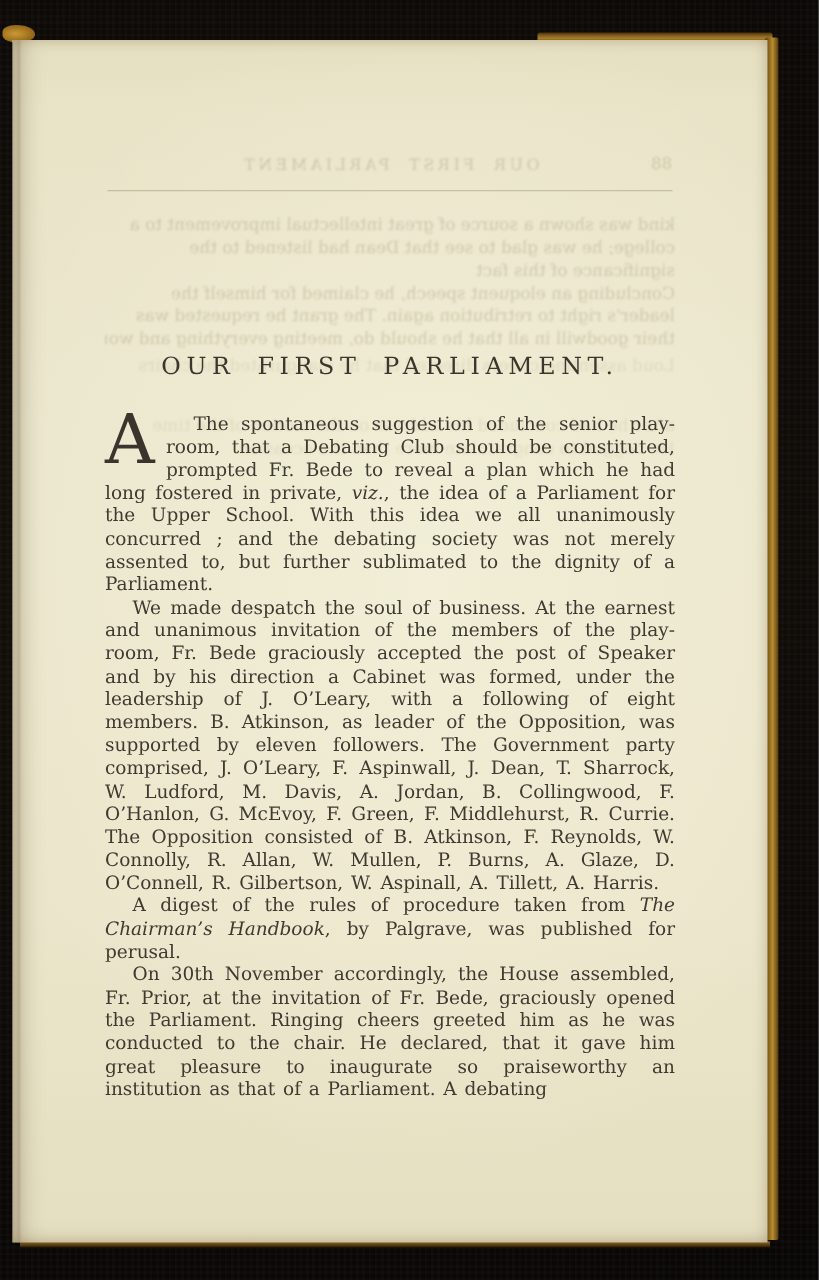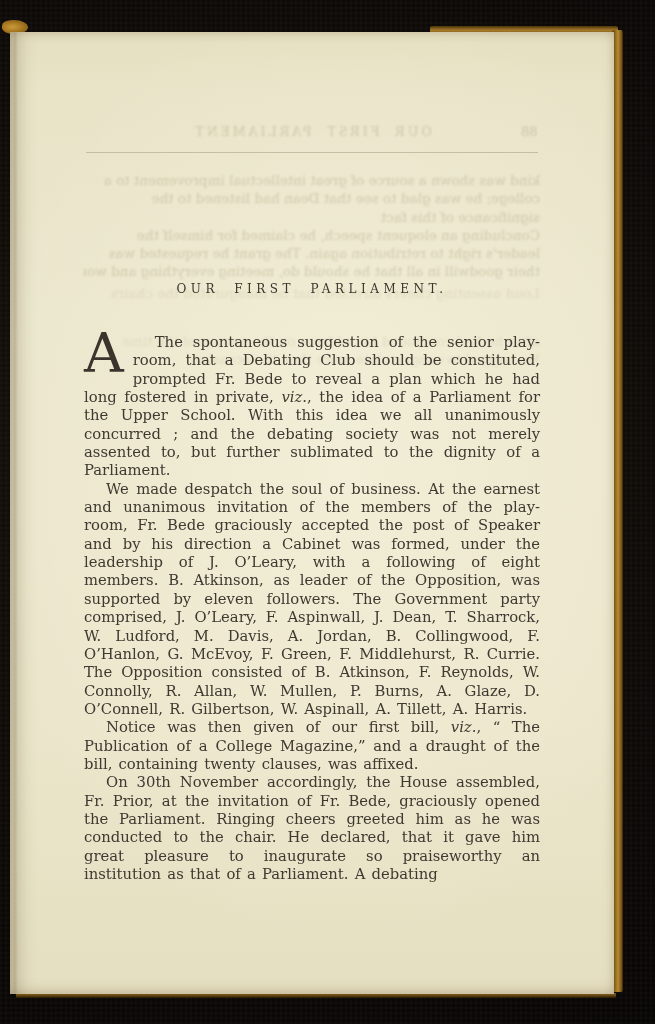--- a/index.html
+++ b/index.html
@@ -101,22 +101,22 @@
     overflow: hidden;
   }
   .ghost-extra.first { top: 252px; opacity: 0.42; }
 
   
   .text-col {
     position: absolute; left: 74px; top: 250px; width: 456px;
     color: #3e3931;
   }
   h1.chapter-title {
-    margin: 0 0 37px 0;
-    font-size: 12px;
+    margin: 0 0 27px 0;
+    font-size: 19px;
     font-weight: normal;
     text-align: center;
     letter-spacing: 4.5px;
     word-spacing: 7px;
     color: #3b362d;
   }
   .text-col p {
     margin: 0;
     font-size: 14.8px;
     line-height: 18.35px;
@@ -168,16 +168,16 @@
       </div>
   </div>
 
   <div class="text-col">
     <h1 class="chapter-title">OUR FIRST PARLIAMENT.</h1>
 
     <p class="p-first"><span class="dropcap">A</span></p>
 
     <p><span>The spontaneous suggestion of the senior play-room, that a Debating Club should be constituted, prompted Fr. Bede to reveal a plan which he had long fostered in private, </span><i>viz.</i><span>, the idea of a Parliament for the Upper School.  With this idea we all unanimously concurred ; and the debating society was not merely assented to, but further sublimated to the dignity of a Parliament.</span></p>
     <p><span>We made despatch the soul of business.  At the earnest and unanimous invitation of the members of the play-room, Fr. Bede graciously accepted the post of Speaker and by his direction a Cabinet was formed, under the leadership of J. O’Leary, with a following of eight members.  B. Atkinson, as leader of the Opposition, was supported by eleven followers.  The Government party comprised, J. O’Leary, F. Aspinwall, J. Dean, T. Sharrock, W. Ludford, M. Davis, A. Jordan, B. Collingwood, F. O’Hanlon, G. McEvoy, F. Green, F. Middlehurst, R. Currie.  The Opposition consisted of B. Atkinson, F. Reynolds, W. Connolly, R. Allan, W. Mullen, P. Burns, A. Glaze, D. O’Connell, R. Gilbertson, W. Aspinall, A. Tillett, A. Harris.</span></p>
-    <p><span>Notice was then given of our first bill, </span><i>viz.</i><span>, “ The Publication of a College Magazine,” and a draught of the bill, containing twenty clauses, was affixed.</span></p>
+    <p><span>A digest of the rules of procedure taken from </span><i>The Chairman’s Handbook</i><span>, by Palgrave, was published for perusal.</span></p>
     <p><span>On 30th November accordingly, the House assembled, Fr. Prior, at the invitation of Fr. Bede, graciously opened the Parliament.  Ringing cheers greeted him as he was conducted to the chair.  He declared, that it gave him great pleasure to inaugurate so praiseworthy an institution as that of a Parliament.  A debating</span></p>
   </div>
 </div>
 
 </body></html>

